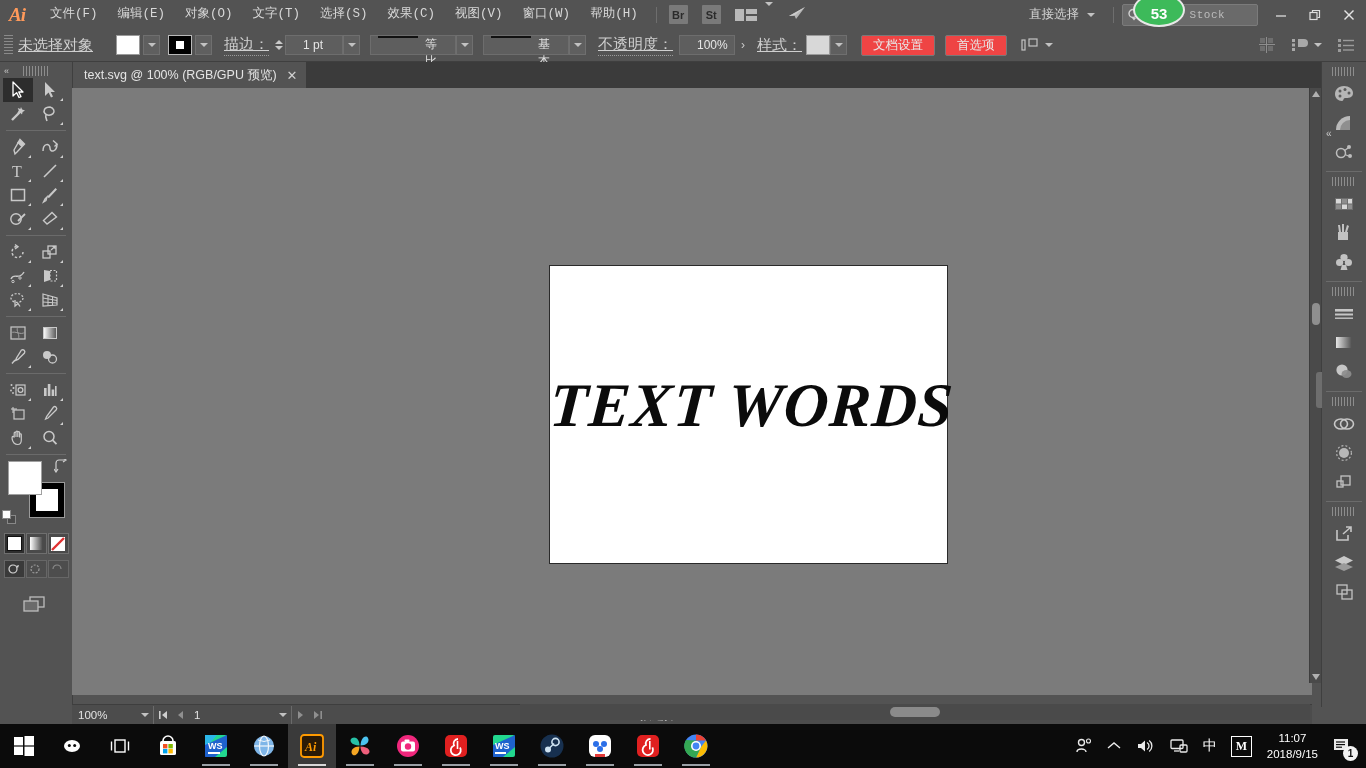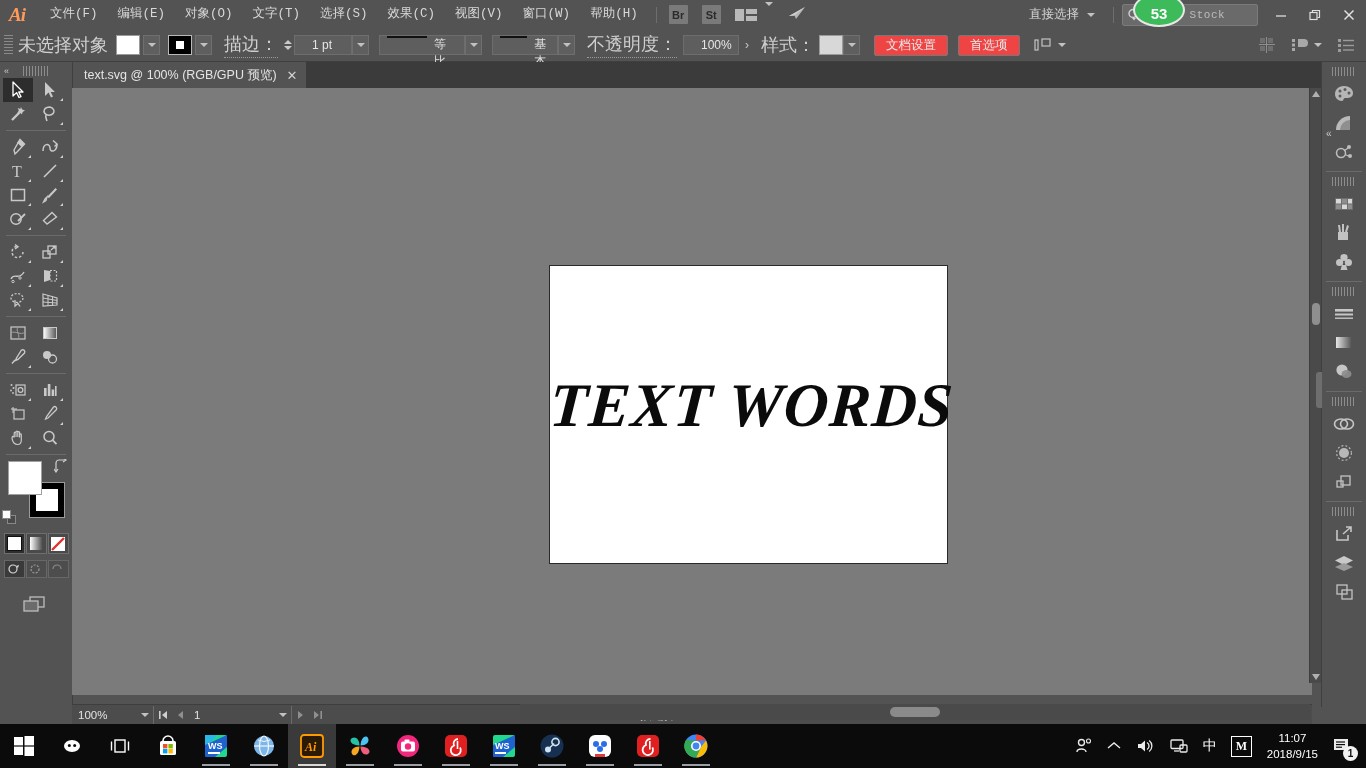--- a/index.html
+++ b/index.html
@@ -84,21 +84,21 @@
   .controlbar {
     position: absolute; left: 0; top: 29px;
     width: 1366px; height: 32px; background: #535353;
     border-bottom: 1px solid #3f3f3f;
     display: flex; align-items: center;
   }
   .grip {
     width: 9px; height: 20px; margin: 0 5px 0 4px;
     background-image: repeating-linear-gradient(to bottom,#8a8a8a 0 1px,transparent 1px 3px);
   }
-  .cb-label { color: #cfcfcf; font-size: 18px; white-space: nowrap; }
+  .cb-label { color: #cfcfcf; font-size: 15px; white-space: nowrap; text-decoration: underline; }
   .cb-label.dotted { border-bottom: 1px dotted #9a9a9a; padding-bottom: 1px; }
   .sw-box {
     width: 24px; height: 20px; border: 1px solid #9a9a9a; box-sizing: border-box;
   }
   .sw-drop {
     width: 17px; height: 20px; background: #5f5f5f; border: 1px solid #6f6f6f;
     display: flex; align-items: center; justify-content: center; box-sizing: border-box;
   }
   .stroke-sw {
     width: 24px; height: 20px; background: #000; border: 1px solid #b9b9b9;
@@ -440,21 +440,21 @@
     </div>
 
     <div class="combo" style="width:86px;margin-left:10px">
       <div class="line" style="width:42px"></div>
       <div class="ctext">等比</div>
     </div>
     <div class="sw-drop">
         <span class="chev"></span>
       </div>
 
-    <div class="combo" style="width:66px;margin-left:10px">
+    <div class="combo" style="width:86px;margin-left:10px">
       <div class="line" style="width:42px"></div>
       <div class="ctext">基本</div>
     </div>
     <div class="sw-drop">
         <span class="chev"></span>
       </div>
 
     <div class="cb-label dotted" style="margin-left:12px">不透明度：</div>
     <div class="num-field" style="width:56px;margin-left:6px">100%</div>
     <div style="margin-left:6px;color:#c9c9c9;font-size:12px">›</div>

